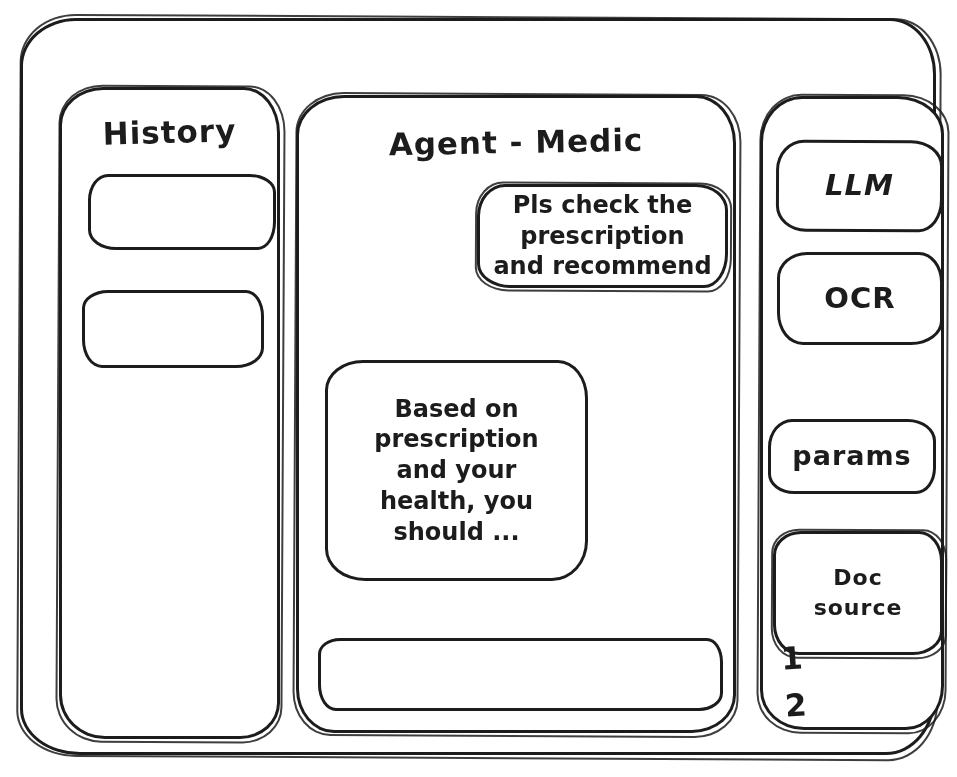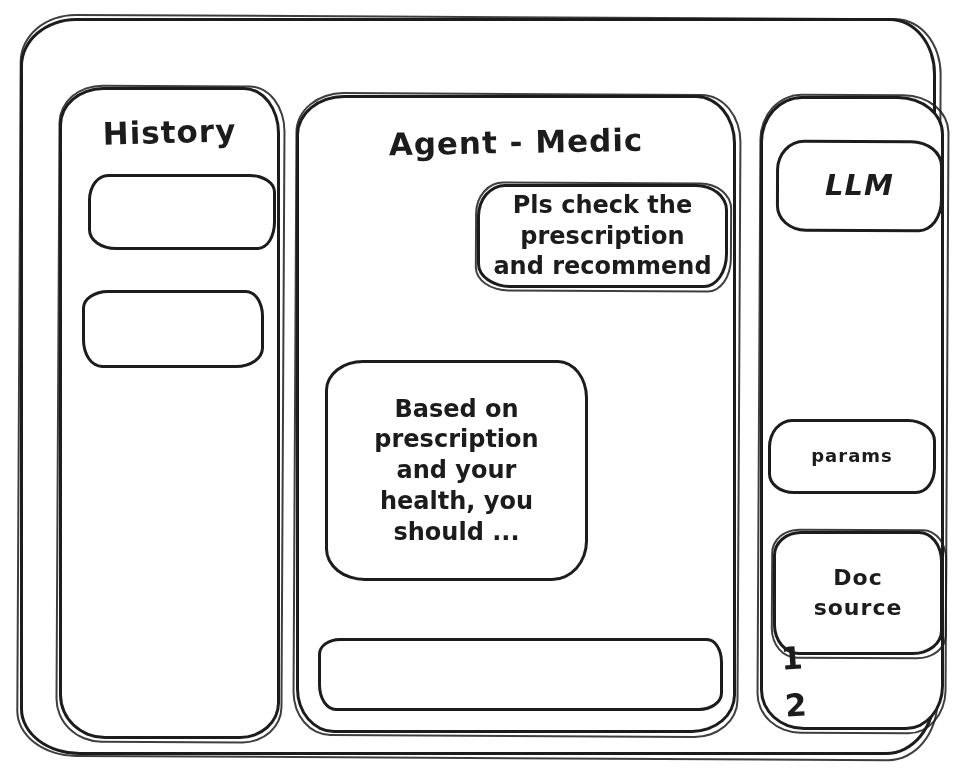--- a/index.html
+++ b/index.html
@@ -69,21 +69,21 @@
     border-radius:42px 46px 38px 44px / 46px 38px 44px 40px;}
   .tool-btn{
     display:flex;align-items:center;justify-content:center;text-align:center;
     font-size:29px;font-weight:700;letter-spacing:1px;white-space:pre-line;
     line-height:1.35;background:var(--paper);
   }
   .tool-btn.llm{left:13px;top:41px;width:167px;height:92px;transform:rotate(.2deg);
     border-radius:28px 32px 24px 30px / 30px 26px 32px 26px;font-style:italic;}
   .tool-btn.ocr{left:14px;top:153px;width:166px;height:93px;
     border-radius:30px 24px 32px 26px / 26px 30px 24px 32px;}
-  .tool-btn.params{left:5px;top:320px;width:168px;height:75px;font-size:18px;
+  .tool-btn.params{left:5px;top:320px;width:168px;height:75px;font-size:27px;
     border-radius:24px 28px 20px 26px / 28px 22px 26px 20px;}
   .tool-btn.doc{left:10px;top:432px;width:170px;height:124px;font-size:22px;
     border-radius:28px 24px 30px 26px / 24px 30px 24px 30px;}
   .doc-num{
     position:absolute;font-size:31px;font-weight:700;transform:rotate(-4deg);
   }
   .doc-num.n1{left:18px;top:541px;}
   .doc-num.n2{left:22px;top:588px;}
 </style>
 </head>
@@ -112,20 +112,21 @@
 health, you
 should ...</div>
 
       <div class="sk input-wrap">
         <input type="text" value="" style="">
       </div>
     </main>
 
     <aside class="sk dbl tools">
       <div class="sk tool-btn llm">LLM</div>
+      <div class="sk tool-btn ocr">OCR</div>
       <div class="sk tool-btn params">params</div>
       <div class="sk dbl tool-btn doc">Doc
 source</div>
       <div class="doc-num n1">1</div>
       <div class="doc-num n2">2</div>
     </aside>
 
   </div>
 </div>
 

